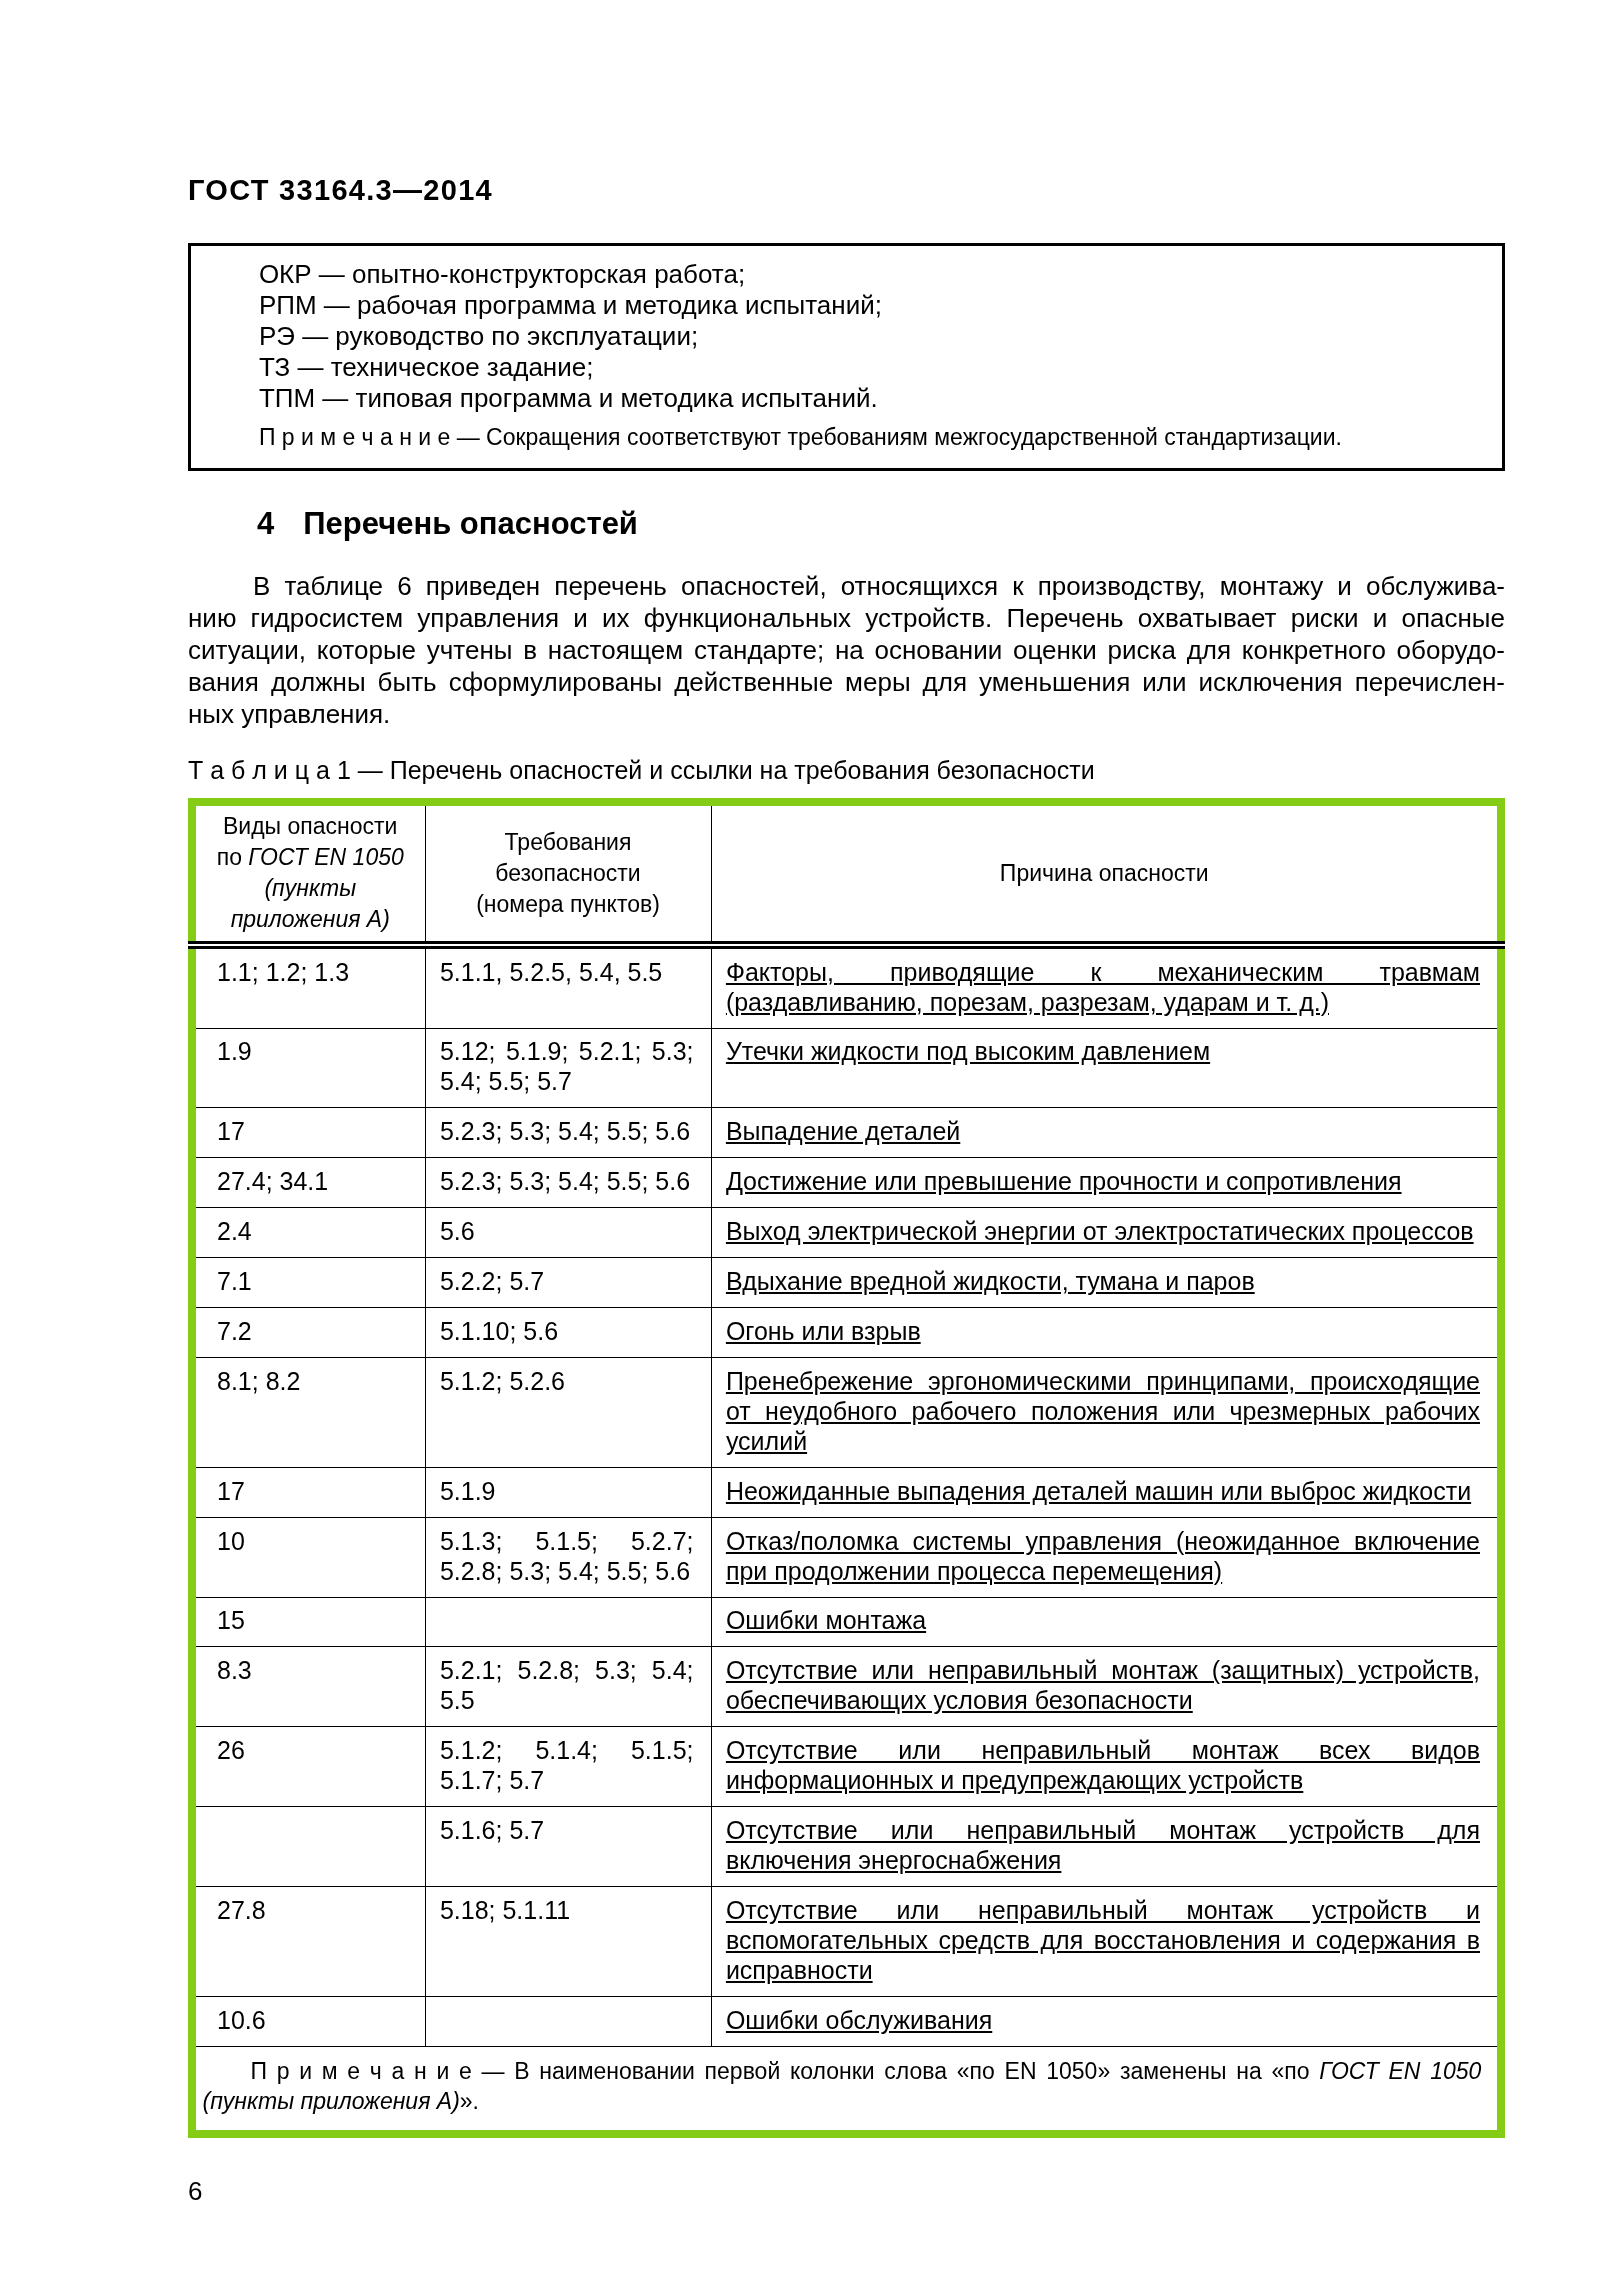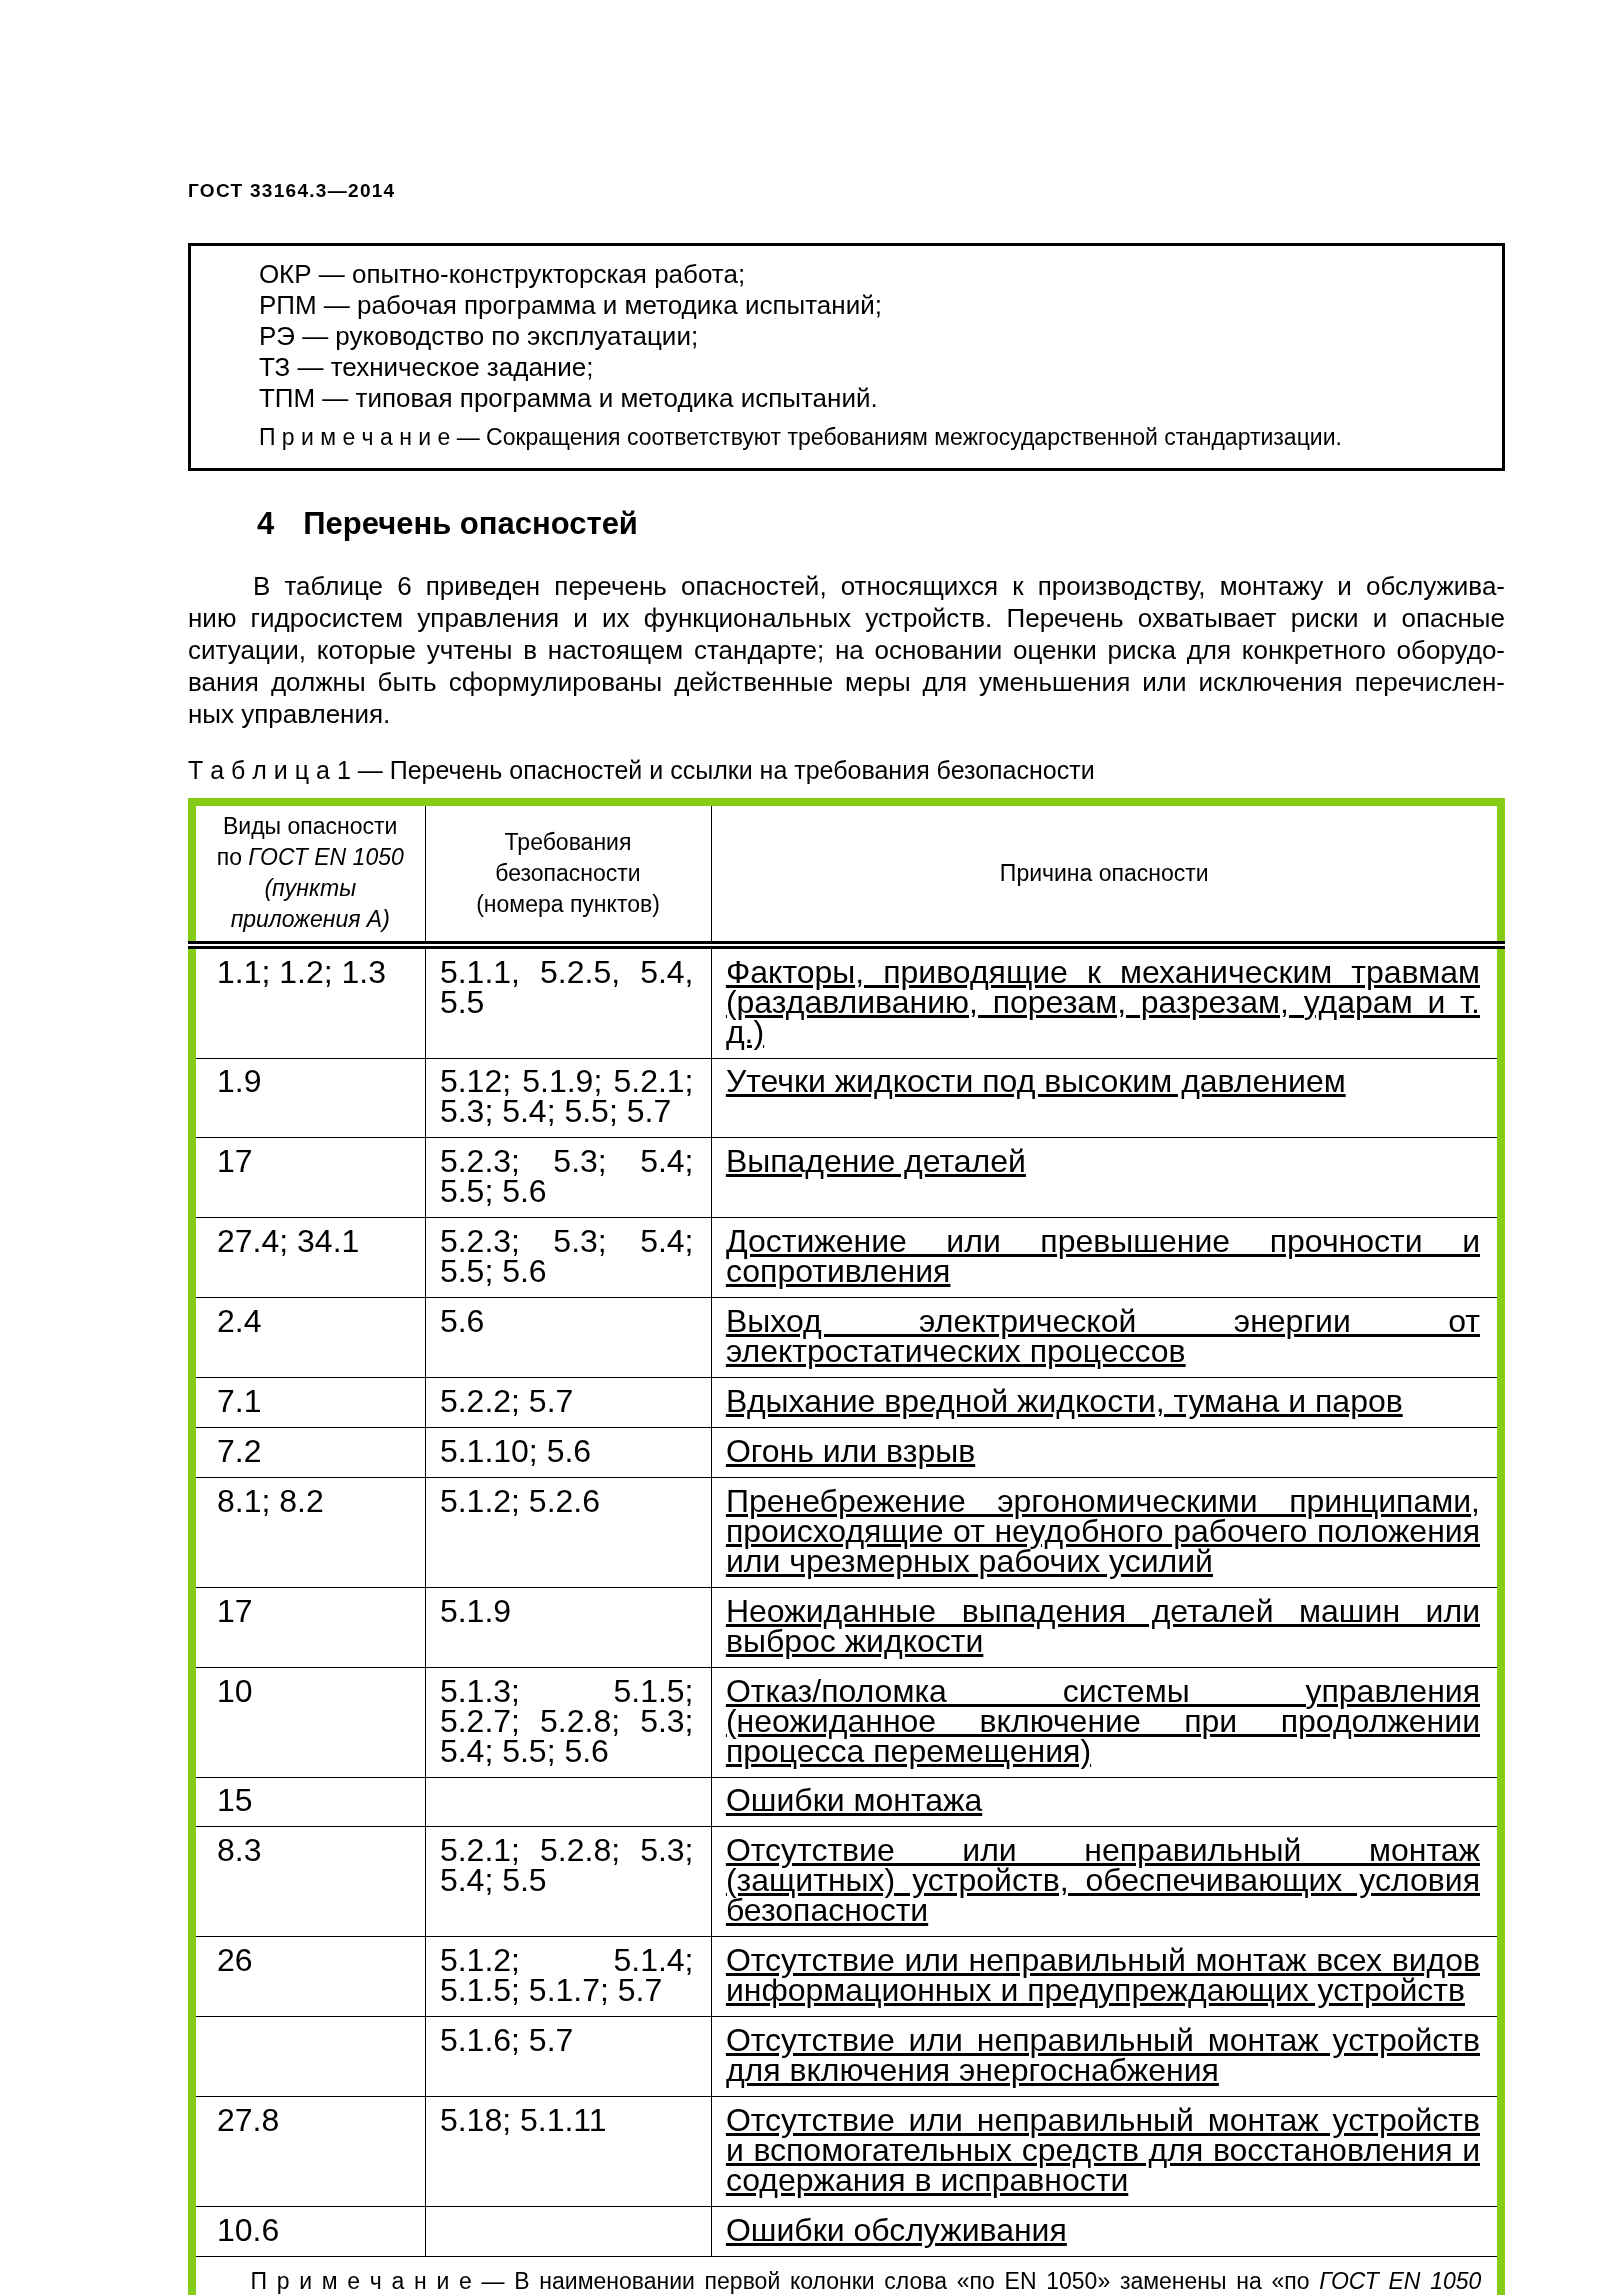--- a/index.html
+++ b/index.html
@@ -12,21 +12,21 @@
     width: 1623px;
     height: 2295px;
     background: #ffffff;
     box-sizing: border-box;
     padding: 175px 118px 0 188px;
     font-family: "Liberation Sans", sans-serif;
     color: #000000;
     overflow: hidden;
   }
   .doc-header {
-    font-size: 19px;
+    font-size: 29px;
     font-weight: bold;
     line-height: 31px;
     letter-spacing: 1.3px;
   }
 
   
   .abbr-box {
     border: 3.9px solid #000;
     margin-top: 37px;
     padding: 13px 7.9px 15.7px 7.9px;
@@ -91,21 +91,21 @@
   table.hazards thead td {
     height: 139px;
     vertical-align: middle;
     text-align: center;
     font-size: 23px;
     line-height: 31px;
     border-bottom: 8.5px double #000;
     padding: 5.2px 3.9px;
   }
   table.hazards tbody td {
-    font-size: 32px;
+    font-size: 25px;
     line-height: 30px;
     vertical-align: top;
     padding: 7.9px 17px 11px 14.4px;
   }
   table.hazards tbody td.c1 {
     padding-left: 21px;
     text-align: left;
   }
   table.hazards tbody td.c2 { text-align: justify; }
   table.hazards tbody td.c3 { text-align: justify; text-decoration: underline; }

